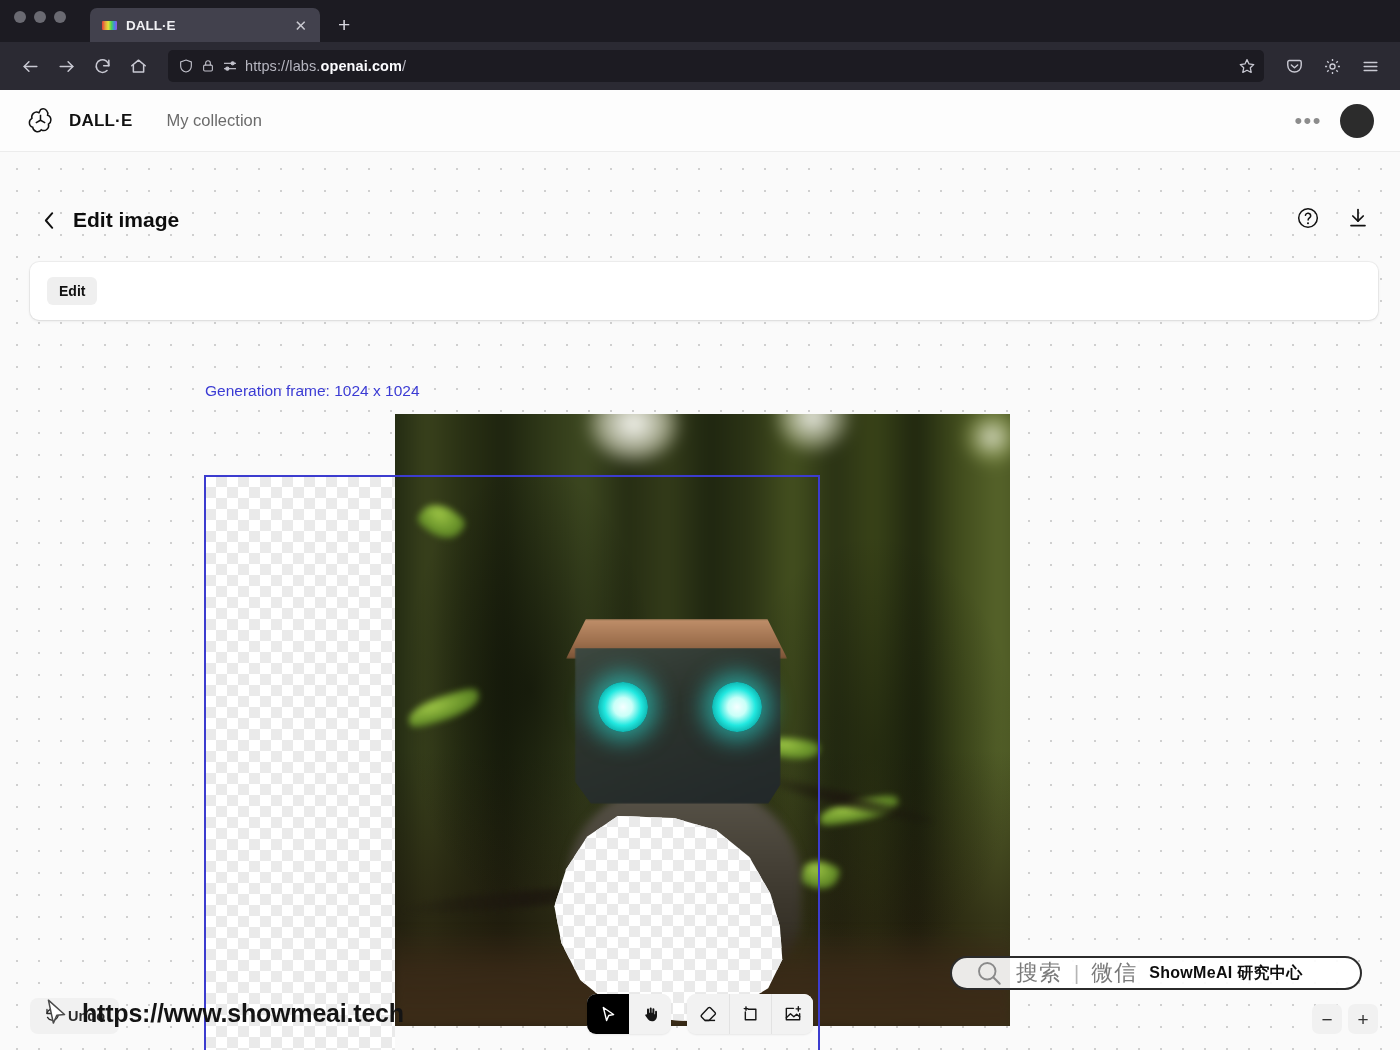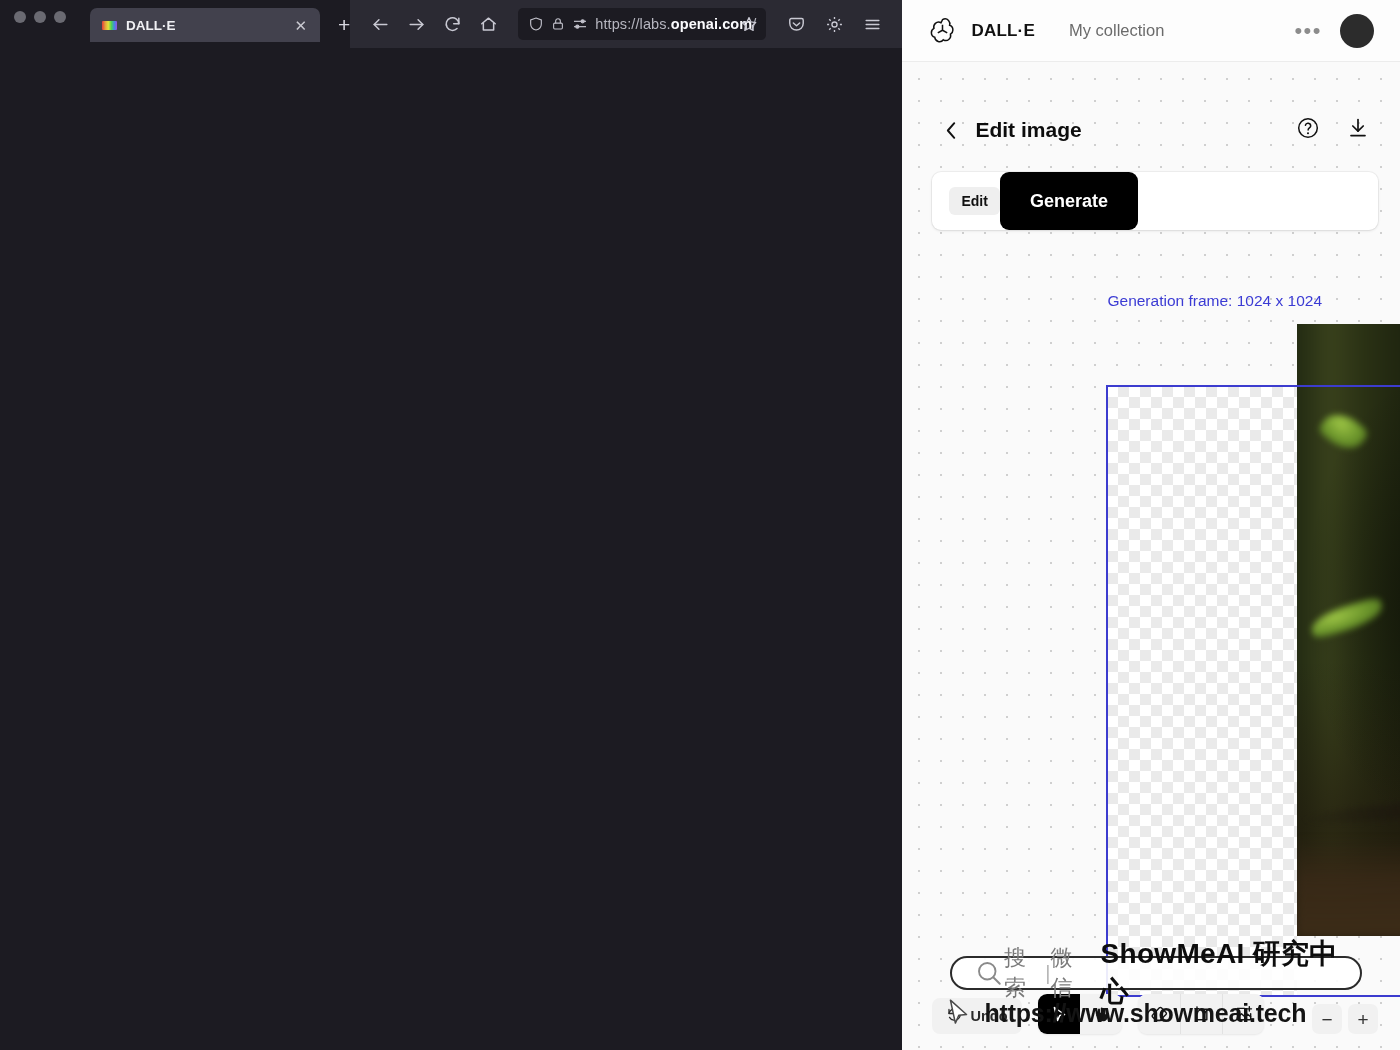--- a/index.html
+++ b/index.html
@@ -7,21 +7,21 @@
     width: 1400px; height: 1050px;
     font-family: "Liberation Sans", sans-serif;
     background: #15161a;
     overflow: hidden;
   }
 
   
   .browser {
     position: absolute; inset: 0;
     background: #1c1b22;
-    display: flex; flex-direction: row;
+    display: flex; flex-direction: column;
   }
 
   
   .tabstrip {
     height: 42px; flex: 0 0 42px;
     background: #1c1b22;
     display: flex; align-items: flex-end;
     padding-left: 14px;
     position: relative;
   }
@@ -304,26 +304,26 @@
     color: #333; font-size: 19px; line-height: 1;
   }
 
   
   .wm-box {
     position: absolute; right: 38px; bottom: 60px;
     height: 34px; width: 412px;
     border: 2px solid #2b2b2b; border-radius: 26px;
     background: rgba(255,255,255,.90);
     display: flex; align-items: center;
-    padding: 0 22px; gap: 0;
+    padding: 0 22px; gap: 12px;
   }
   .wm-mag { color: #8a8a8a; display: flex; }
   .wm-cn { font-size: 22px; color: #7a7a7a; letter-spacing: 1px; }
   .wm-sep { color: #b5b5b5; font-size: 20px; }
-  .wm-bold { font-size: 28px; font-weight: 700; color: #0d0d0d; letter-spacing: .3px; margin-left: 9px; }
+  .wm-bold { font-size: 16px; font-weight: 700; color: #0d0d0d; letter-spacing: .3px; }
   .wm-url {
     position: absolute; left: 82px; bottom: 22px;
     font-size: 25px; font-weight: 600; color: #141414;
     letter-spacing: -.2px;
   }
   .cursor-arrow { position: absolute; left: 44px; bottom: 18px; color: #5a5a5a; }
 </style>
 </head>
 <body>
 
@@ -459,21 +459,20 @@
                 <line x1="12" y1="3.5" x2="12" y2="15"></line>
                 <polyline points="6.8,10 12,15.2 17.2,10"></polyline>
                 <line x1="5" y1="19.6" x2="19" y2="19.6"></line>
               </svg>
           </span>
         </div>
       </div>
 
       <div class="prompt-bar">
         <span class="edit-chip">Edit</span>
-        <span class="generate-btn">Generate</span>
       </div>
 
       <span class="frame-label">Generation frame: 1024 x 1024</span>
 
       <div class="erase-left checker"></div>
 
       <div class="stage">
         <div class="photo">
           <div class="forest"></div>
           <div class="forest-dark"></div>

